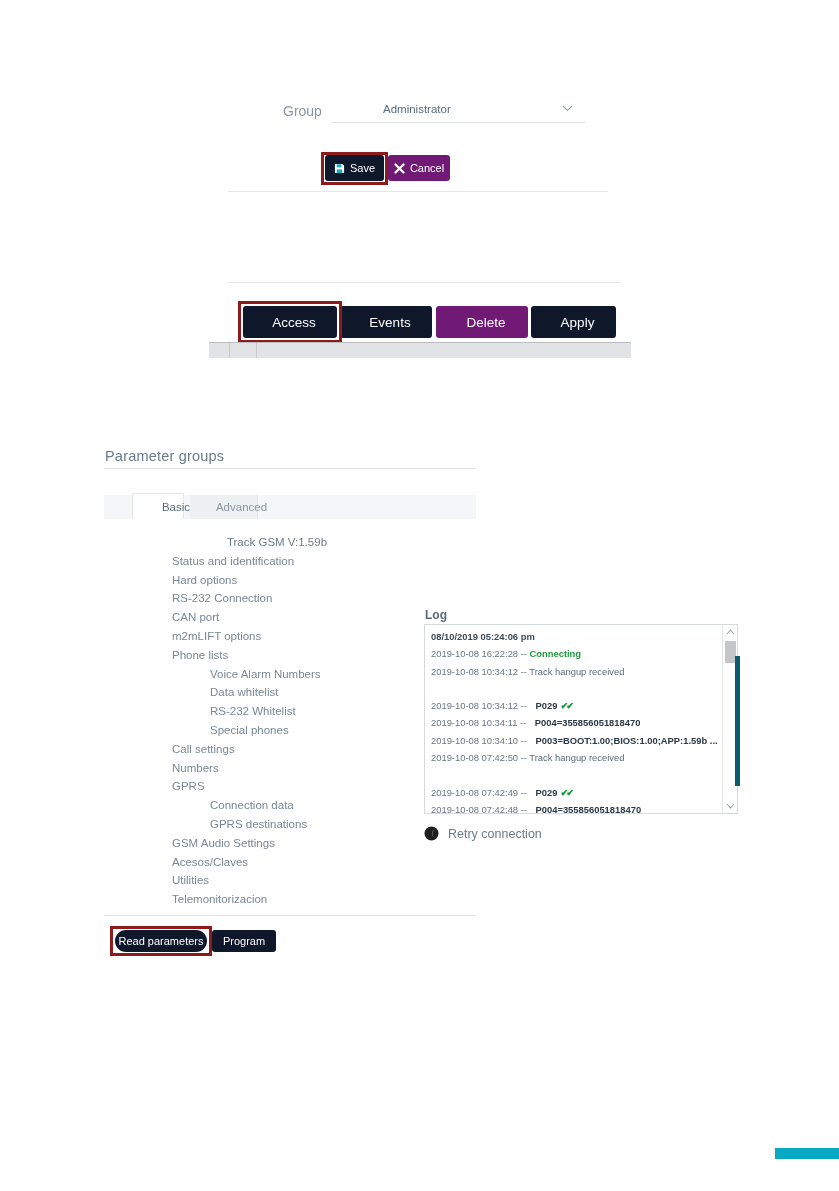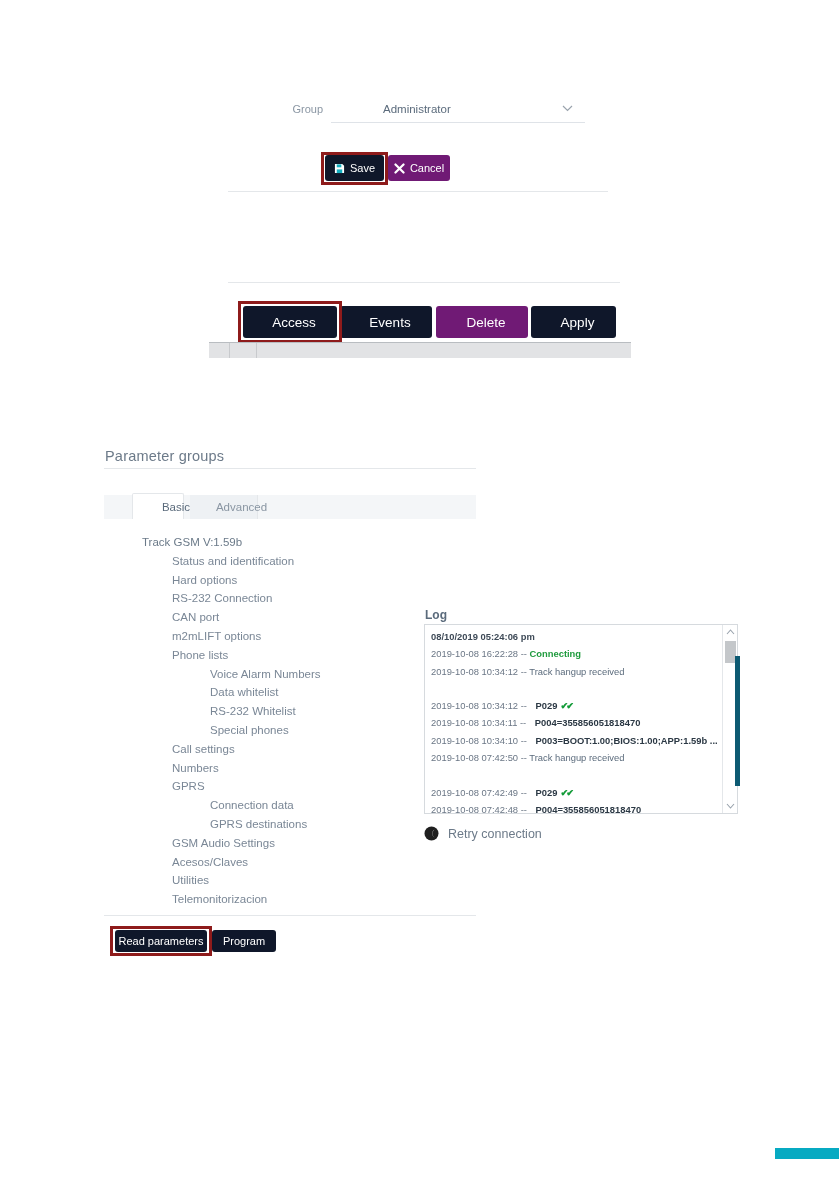--- a/index.html
+++ b/index.html
@@ -31,22 +31,21 @@
     left: 283px;
     top: 99px;
     width: 302px;
     height: 24px;
   }
   #group-label {
     position: absolute;
     left: 0;
     top: 4px;
     width: 40px;
-    text-align: right;
-    font-size: 11px;
+    font-size: 14px;
     color: #8a96a3;
   }
   #group-select {
     position: absolute;
     left: 48px;
     top: 0;
     width: 254px;
     height: 24px;
     border: none;
     border-bottom: 1px solid #dfe3e8;
@@ -217,21 +216,21 @@
     top: 533px;
     width: 270px;
   }
   .tree-item {
     font-size: 11.5px;
     line-height: 18.8px;
     color: #7a8796;
     white-space: nowrap;
     cursor: pointer;
   }
-  .tree-root { color: #6b7a89; margin-left: 0; }
+  .tree-root { color: #6b7a89; margin-left: 0; text-align: center; }
   .lvl1 { margin-left: 30px; }
   .lvl2 { margin-left: 68px; }
 
   
   #log-title {
     position: absolute;
     left: 425px;
     top: 608px;
     font-size: 12px;
     font-weight: bold;
@@ -328,21 +327,21 @@
   
   #divider-3 {
     position: absolute;
     left: 104px;
     top: 915px;
     width: 372px;
     height: 1px;
     background: #e4e7ea;
   }
   #btn-read {
-    left: 115px; top: 930px; width: 92px; height: 22px; font-size: 11px;
+    left: 115px; top: 930px; width: 92px; height: 22px; font-size: 11px; border-radius: 11px;
   }
   #btn-program {
     left: 212px; top: 930px; width: 64px; height: 22px; font-size: 11px;
   }
   #hl-read { left: 110px; top: 926px; width: 102px; height: 30px; }
 
   
   #footer-bar {
     position: absolute;
     left: 775px;

